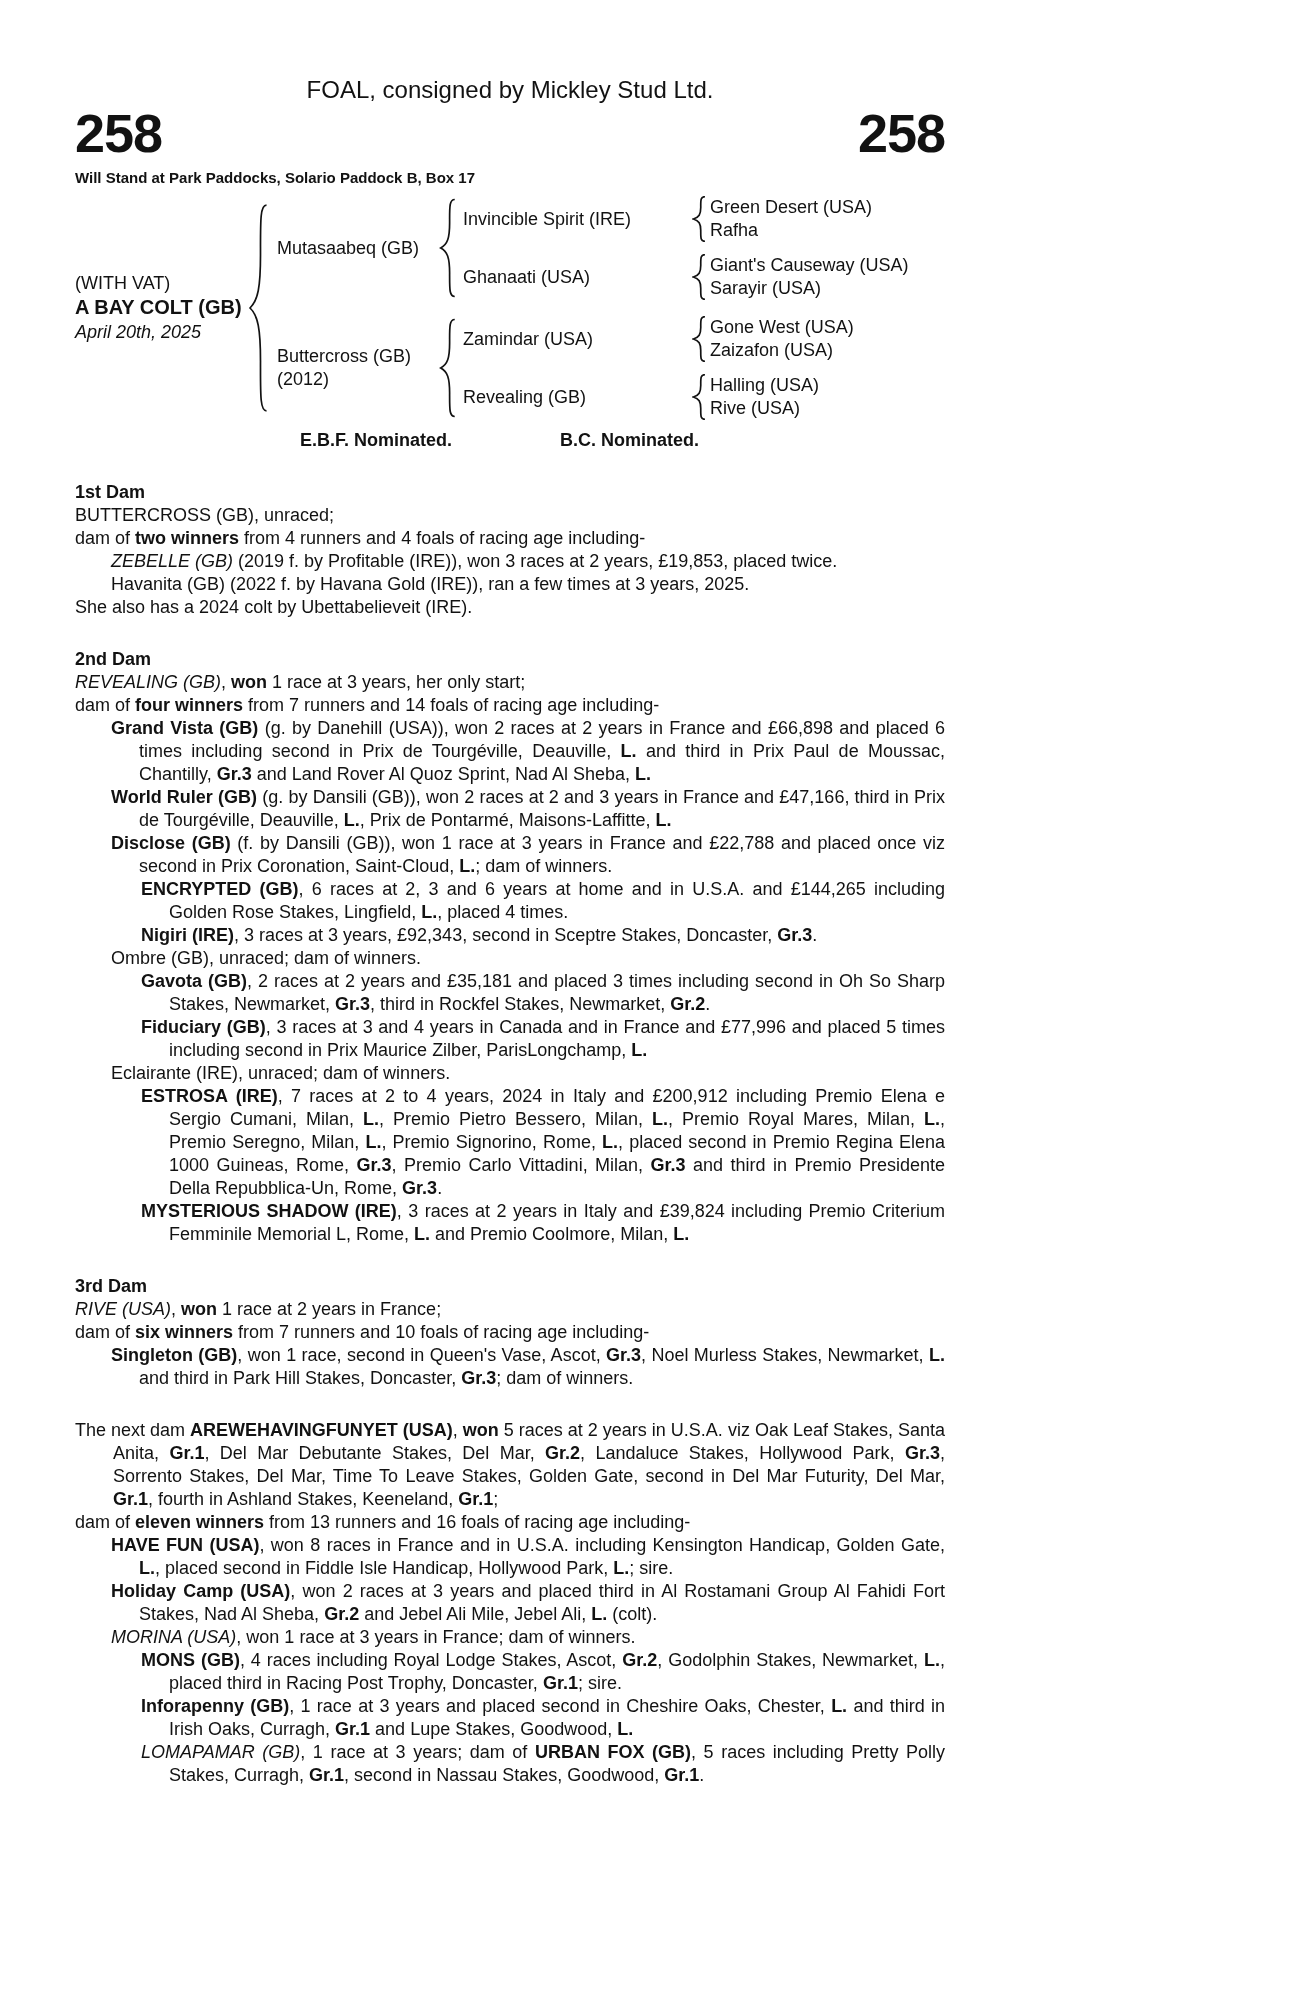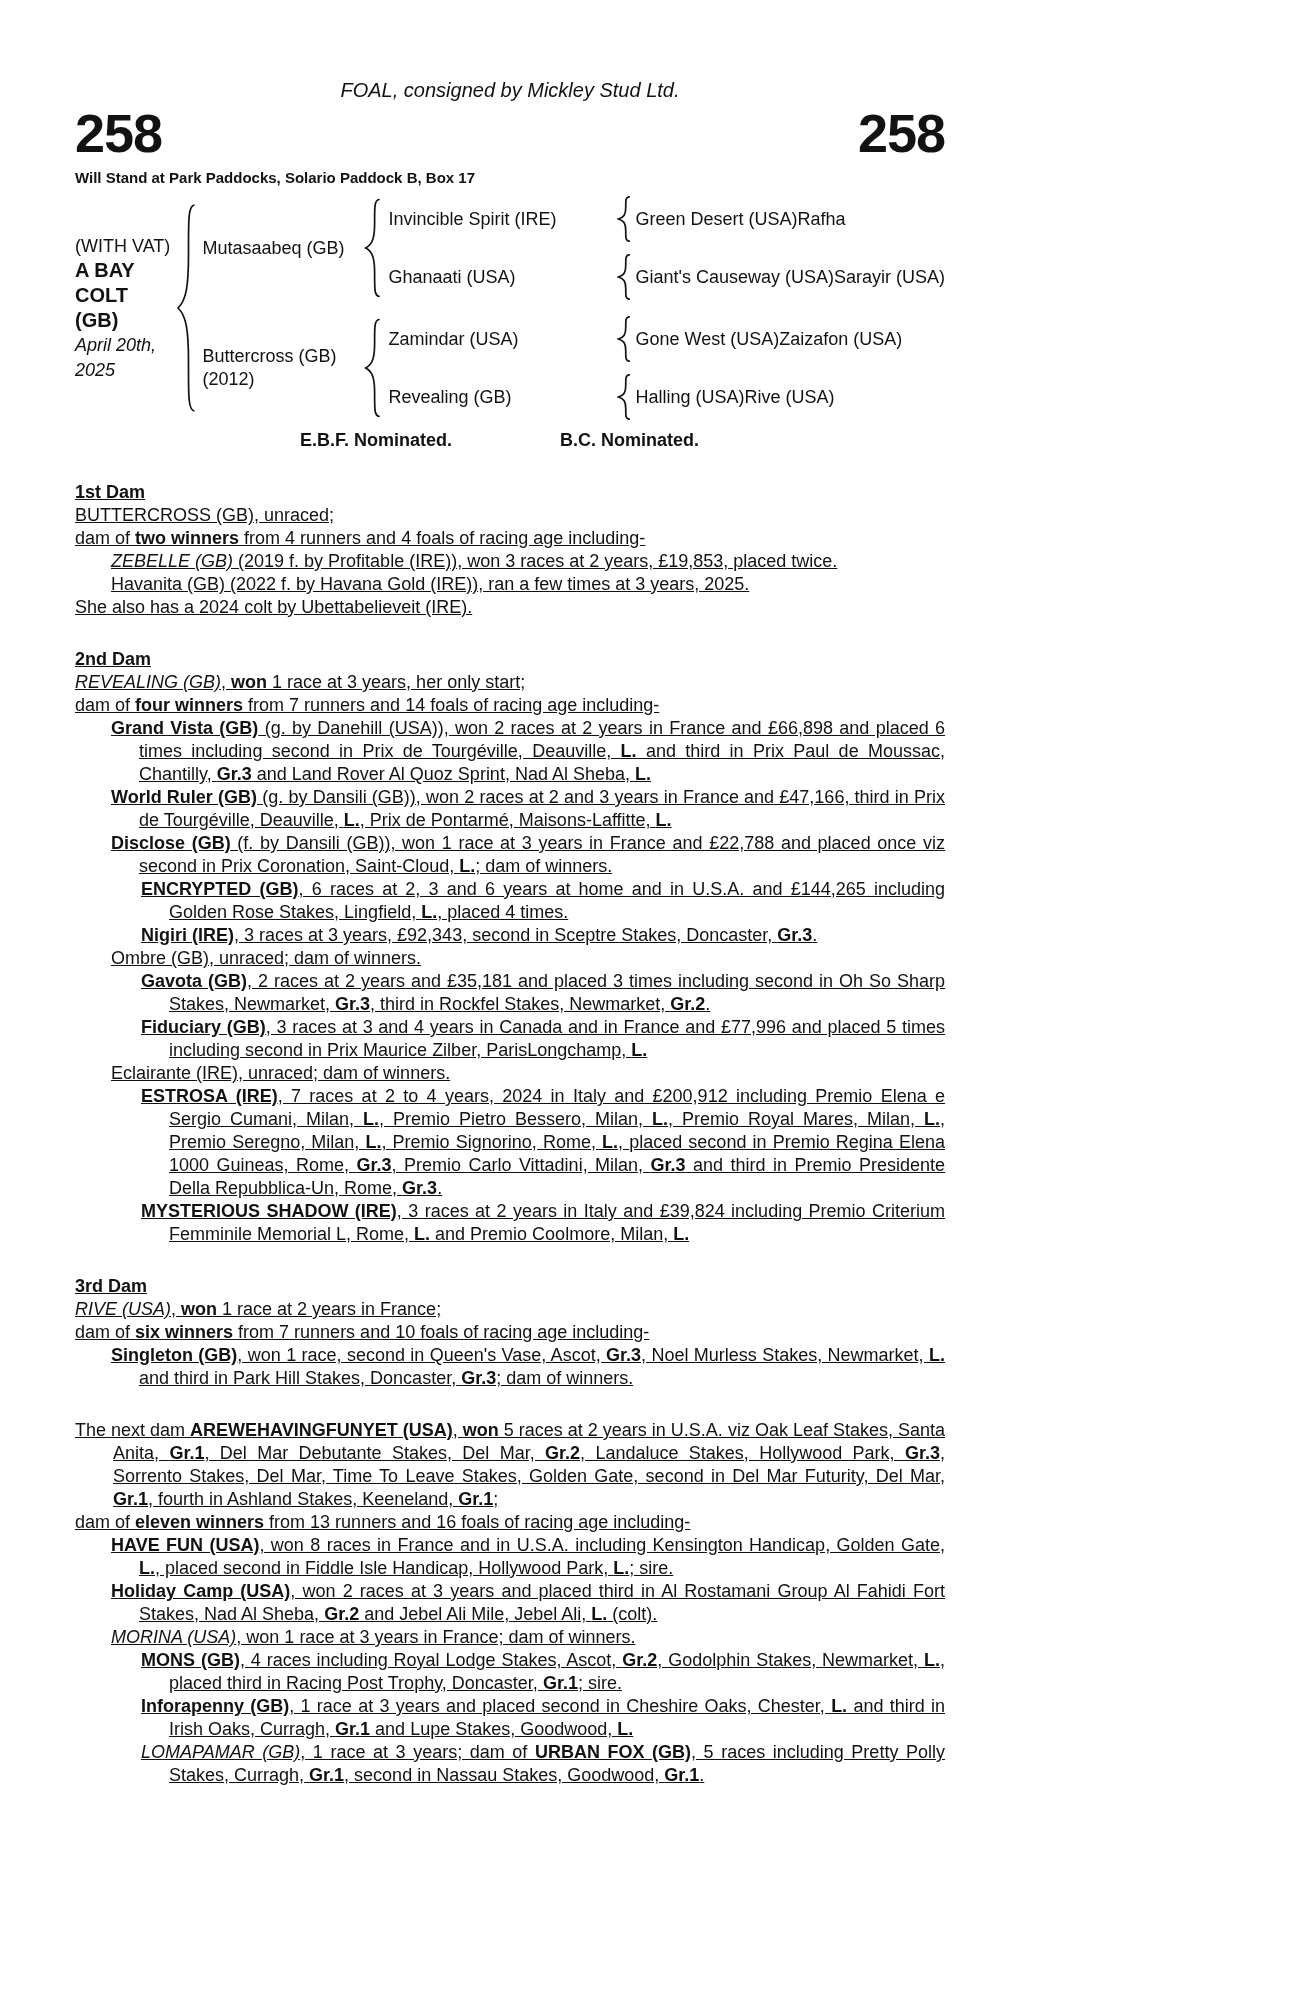--- a/index.html
+++ b/index.html
@@ -3,21 +3,21 @@
 <meta charset="utf-8">
 <style>
   html,body{margin:0;padding:0;}
   body{
     width:1315px;height:2000px;background:#ffffff;color:#121212;
     font-family:"Liberation Sans",sans-serif;
     font-size:18px;line-height:23px;
     -webkit-font-smoothing:antialiased;
   }
   .page{padding:78px 370px 0 75px;width:870px;}
-  .consignor{font-style:italic;font-size:20px;line-height:24px;text-align:center;}
+  .consignor{font-size:24px;line-height:24px;text-align:center;}
   .lot-row{display:flex;justify-content:space-between;align-items:flex-start;margin-top:6px;height:52px;}
   .lot{font-weight:bold;font-size:54px;line-height:50px;letter-spacing:-1px;}
   .stand-line{font-weight:bold;font-size:15px;line-height:24px;margin-top:6px;}
 
   
   .pedigree{display:flex;align-items:center;margin-top:6px;}
   .subject-col{width:170px;}
   .subject-col .vat{line-height:24px;}
   .subject-col .sname{font-weight:bold;font-size:20px;line-height:25px;}
   .subject-col .sdate{line-height:25px;font-style:italic;}
@@ -26,29 +26,29 @@
   .b2{width:24px;}
   .b3{width:22px;}
   .brace-svg{display:block;}
   .halves{display:flex;flex-direction:column;gap:16px;}
   .half{display:flex;align-items:center;}
   .parent{width:158px;padding-left:6px;}
   .parent div{line-height:23px;}
   .gps{display:flex;flex-direction:column;gap:12px;}
   .gp{display:flex;align-items:center;}
   .gp-name{width:225px;padding-left:4px;}
-  .ggps{display:flex;flex-direction:row;}
+  .ggps{display:flex;flex-direction:column;}
   .ggps div{line-height:23px;white-space:nowrap;}
 
   .noms{display:flex;margin-top:9px;margin-left:225px;font-weight:bold;}
   .noms span:first-child{width:172px;}
   .noms span:last-child{margin-left:88px;}
 
   
-  #sections{margin-top:8px;text-decoration:underline;}
+  #sections{margin-top:8px;}
   .section{margin-top:29px;}
   .sec-heading{font-weight:bold;}
   .para{margin:0;text-align:justify;}
   .p-0{}
   .p-h0{padding-left:38px;text-indent:-38px;}
   .p-1{padding-left:64px;text-indent:-28px;}
   .p-2{padding-left:94px;text-indent:-28px;}
   .bd{font-weight:bold;}
   .it{font-style:italic;}
 </style>

